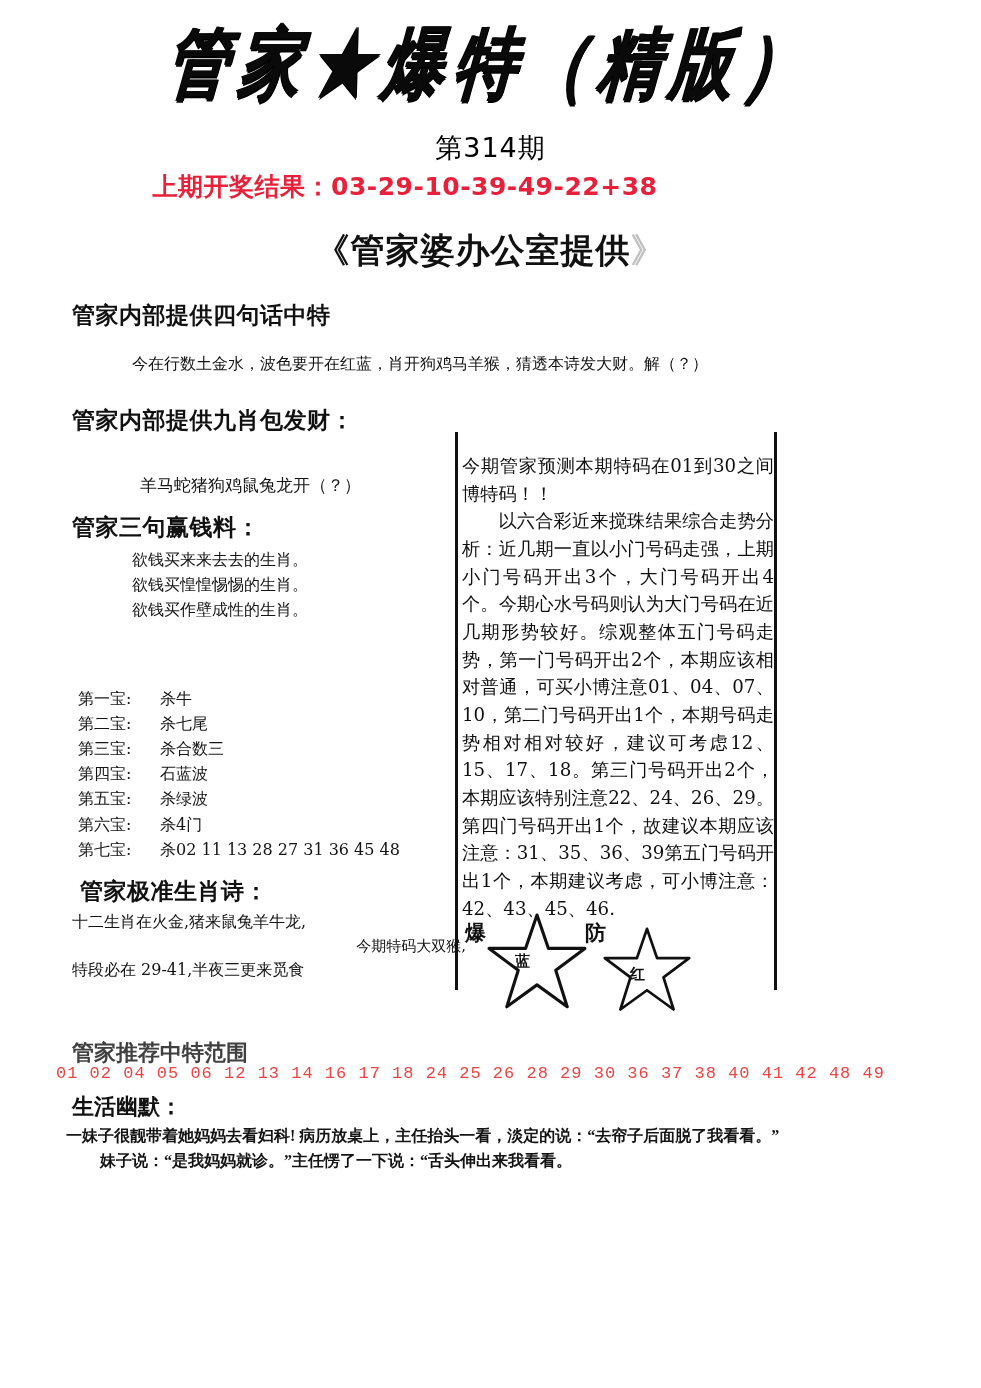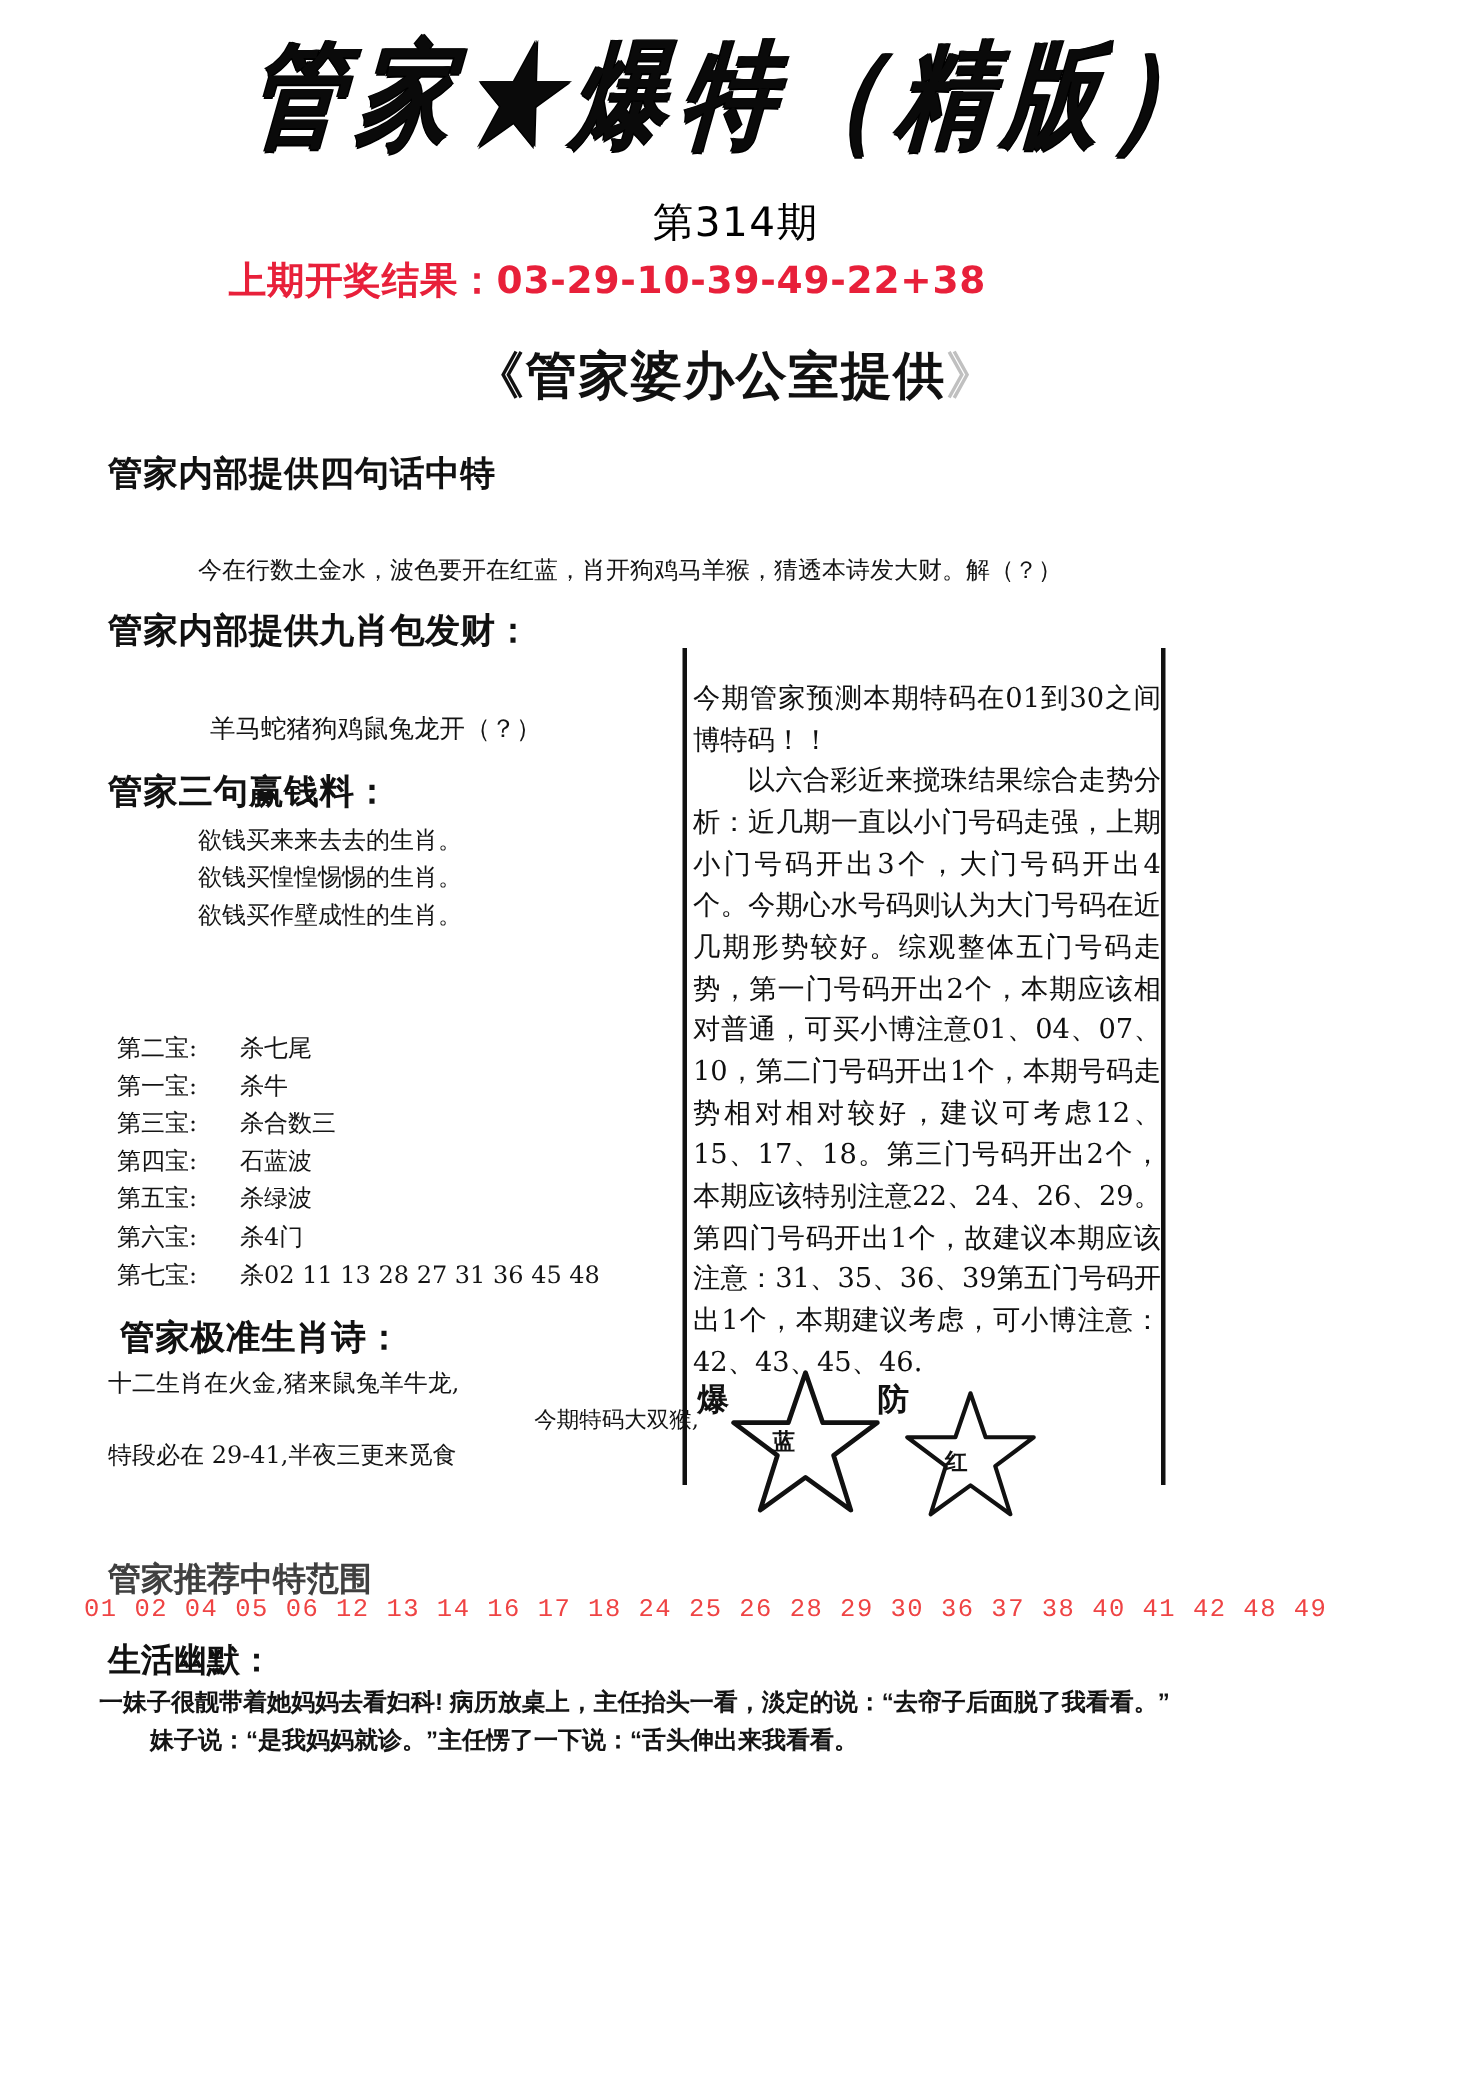--- a/index.html
+++ b/index.html
@@ -100,21 +100,21 @@
   .poem-line {
     font-family: "DejaVu Serif", "Liberation Serif", serif;
     font-size: 16px;
     color: #141414;
     line-height: 1.55;
     margin: 0;
   }
   .four-sentence {
     position: absolute;
     left: 132px;
-    top: 370px;
+    top: 354px;
     width: 620px;
     font-family: "DejaVu Serif", "Liberation Serif", serif;
     font-size: 16px;
     color: #141414;
     white-space: nowrap;
   }
 
   .nine-xiao {
     position: absolute;
     left: 140px;
@@ -185,21 +185,21 @@
     font-family: "DejaVu Serif", "Liberation Serif", serif;
     font-size: 22px;
     font-weight: bold;
     color: #111;
   }
   .humor-body {
     position: absolute;
     left: 66px;
     top: 1124px;
     width: 880px;
-    font-family: Liberation Sans, sans-serif;
+    font-family: Liberation Serif, serif;
     font-size: 16px;
     font-weight: bold;
     color: #141414;
     line-height: 1.55;
   }
   .humor-body .ln2 { padding-left: 34px; }
 
   
   .rbox {
     position: absolute;
@@ -283,22 +283,22 @@
   <div class="lcol" style="top:512px;">
     <div class="sec-head">管家三句赢钱料：</div>
   </div>
   <div class="three-block">
     <div class="poem-line">欲钱买来来去去的生肖。</div>
     <div class="poem-line">欲钱买惶惶惕惕的生肖。</div>
     <div class="poem-line">欲钱买作壁成性的生肖。</div>
   </div>
 
   <div class="treasure-list">
+    <div class="treasure-row"><span class="treasure-label">第一宝:</span><span>杀牛</span></div>
     <div class="treasure-row"><span class="treasure-label">第二宝:</span><span>杀七尾</span></div>
-    <div class="treasure-row"><span class="treasure-label">第一宝:</span><span>杀牛</span></div>
     <div class="treasure-row"><span class="treasure-label">第三宝:</span><span>杀合数三</span></div>
     <div class="treasure-row"><span class="treasure-label">第四宝:</span><span>石蓝波</span></div>
     <div class="treasure-row"><span class="treasure-label">第五宝:</span><span>杀绿波</span></div>
     <div class="treasure-row"><span class="treasure-label">第六宝:</span><span>杀4门</span></div>
     <div class="treasure-row"><span class="treasure-label">第七宝:</span><span>杀02 11 13 28 27 31 36 45 48</span></div>
   </div>
 
   <div class="lcol" style="top:876px;">
     <div class="sec-head indent">管家极准生肖诗：</div>
   </div>

